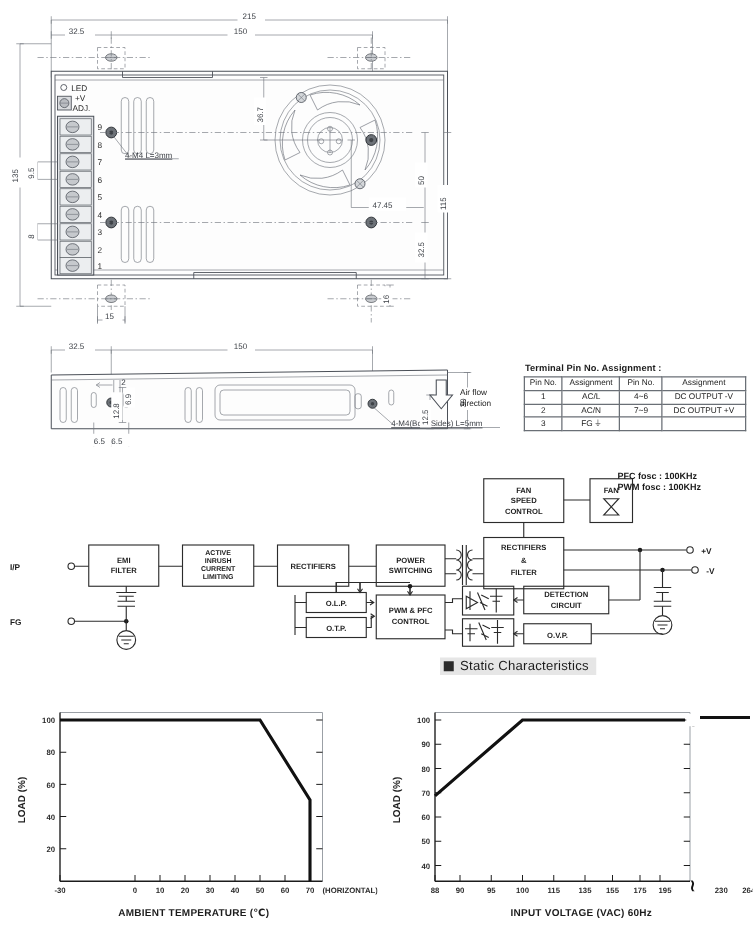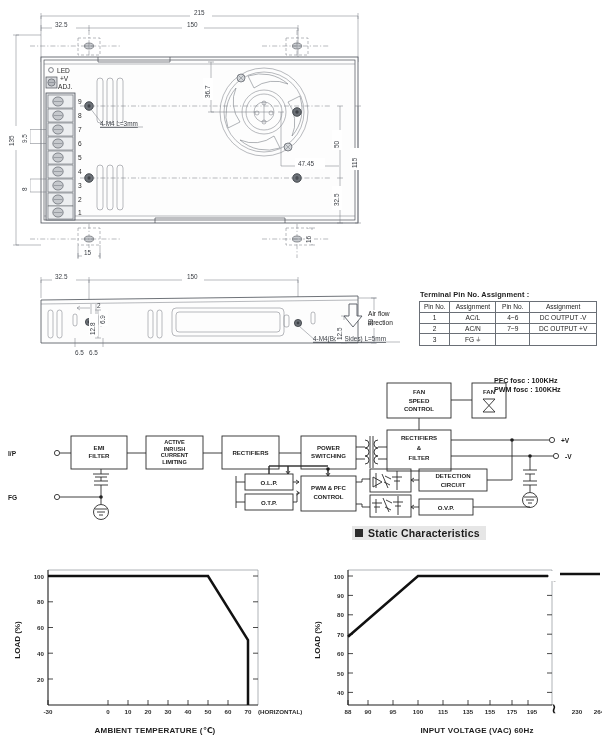--- a/index.html
+++ b/index.html
@@ -40,21 +40,21 @@
            font-family:"Liberation Sans","DejaVu Sans",sans-serif;}
   table.pin th{font-weight:normal;}
   table.pin .c1{width:17%;}
   table.pin .c2{width:26%;}
   table.pin .c3{width:19%;}
   table.pin .c4{width:38%;}
   
   .sec-head{position:absolute;left:352px;top:526px;display:flex;align-items:center;
             gap:5px;background:#e6e6e6;padding:1px 6px 1px 3px;}
   .sec-head .sq{width:8px;height:8px;background:#2b2b2b;display:inline-block;}
-  .sec-head .tx{font-size:10.5px;font-weight:bold;color:#1c1c1c;letter-spacing:.2px;}
+  .sec-head .tx{font-size:10.5px;font-weight:normal;color:#1c1c1c;letter-spacing:.2px;}
   
   .chart-cap{position:absolute;font-size:8px;font-weight:bold;color:#1c1c1c;
              text-align:center;letter-spacing:.2px;}
   .ax{stroke:#1c1c1c;stroke-width:1.1;fill:none;}
   .axf{stroke:#8d9299;stroke-width:.7;fill:none;}
   .tick{stroke:#1c1c1c;stroke-width:.8;fill:none;}
   .curve{stroke:#111111;stroke-width:2.5;fill:none;stroke-linejoin:miter;}
   .ticklbl{font-family:"Liberation Sans","DejaVu Sans",sans-serif;font-size:6.2px;
            fill:#2b2b2b;text-anchor:middle;font-weight:bold;}
   .ticklbl-r{font-family:"Liberation Sans","DejaVu Sans",sans-serif;font-size:6.2px;
@@ -760,19 +760,19 @@
 
   <text class="brk" x="254" y="151">≀</text>
   <text class="brk" x="254" y="19">≀</text>
 
   <polyline class="curve" points="48,74.7 118,14 248,14"></polyline>
   <rect x="249" y="9" width="11" height="10" fill="#ffffff" stroke="none"></rect>
 
   <text class="ylab" x="20" y="78" transform="rotate(-90 20 78)">LOAD (%)</text>
 </svg>
 </div>
-<div class="chart-cap" style="left:352px;top:726px;width:250px;">INPUT VOLTAGE (VAC) 60Hz</div>
+<div class="chart-cap" style="left:340px;top:726px;width:250px;">INPUT VOLTAGE (VAC) 60Hz</div>
 
 <div class="abs" style="left:560px;top:570px;width:42px;height:12px;">
   <svg width="42" height="12" viewBox="0 0 42 12">
     <line class="curve" x1="0" y1="4" x2="40" y2="4"></line>
   </svg>
 </div>
 
 </body></html>

